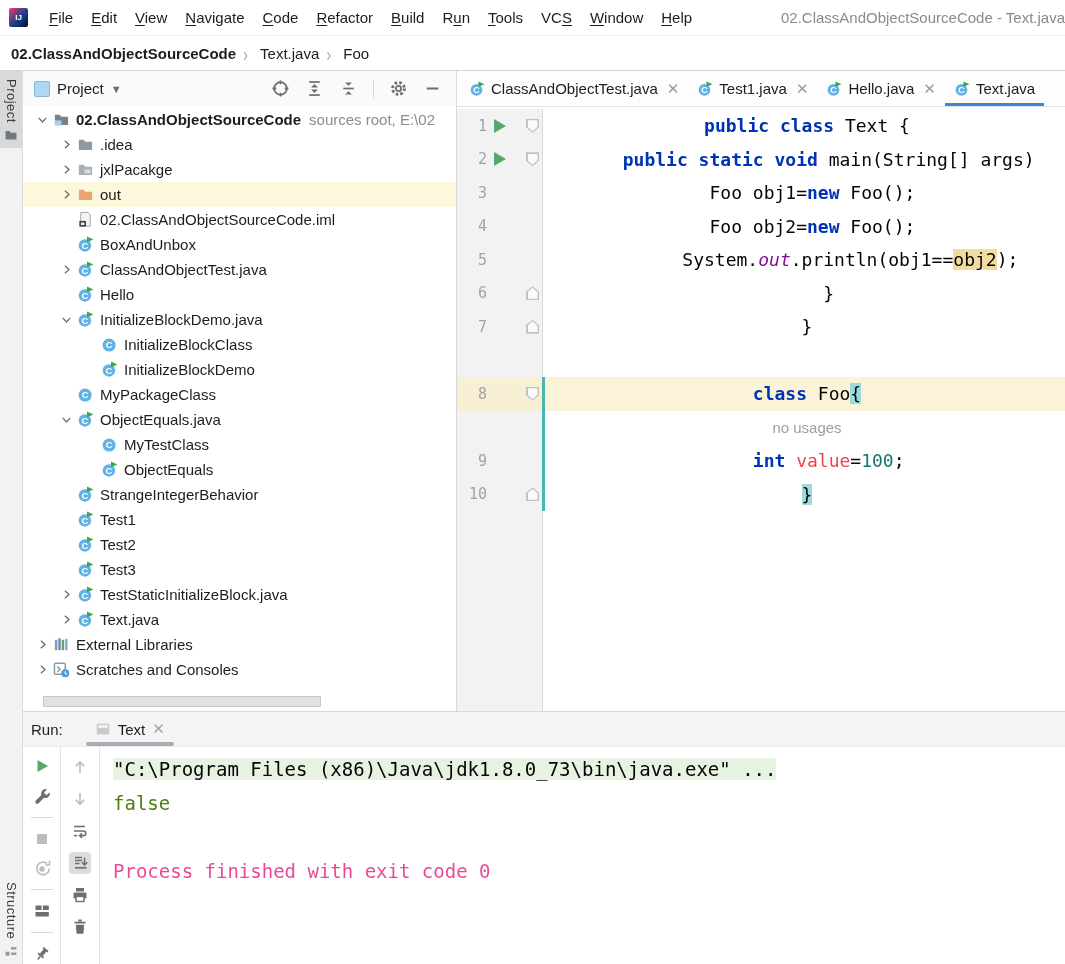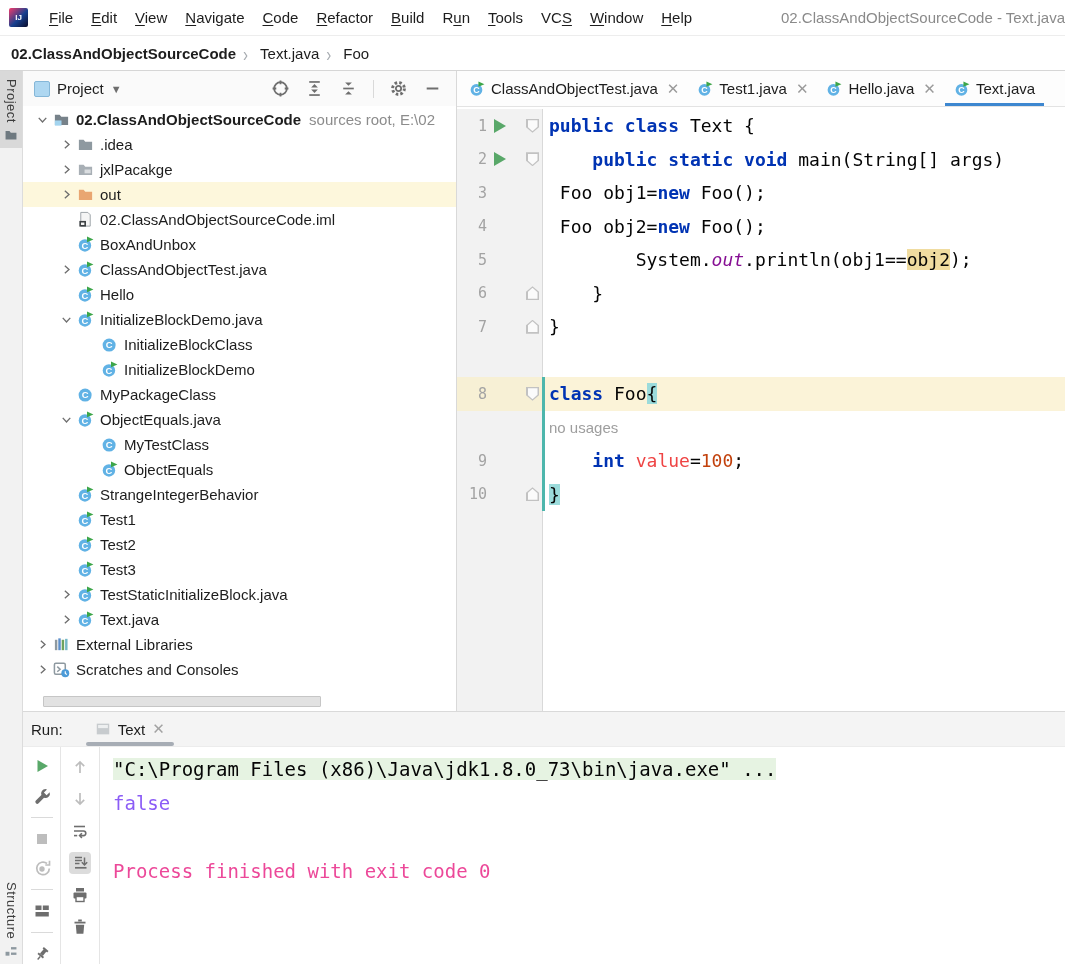--- a/index.html
+++ b/index.html
@@ -80,27 +80,27 @@
   .gfold{width:29px;flex:none;display:flex;justify-content:flex-end;align-items:center;padding-right:3px;box-sizing:border-box;}
   .runtri{width:0;height:0;border-left:12px solid #59a869;border-top:7px solid transparent;border-bottom:7px solid transparent;}
   .fold{width:13px;height:14px;position:relative;}
   .fold i{position:absolute;display:block;}
   .fold .o{inset:0;background:#c2c2c2;}
   .fold .n{inset:1.5px;background:#fbfbfb;}
   .fold.down .o,.fold.down .n{clip-path:polygon(0 0,100% 0,100% 60%,50% 100%,0 60%);}
   .fold.up .o,.fold.up .n{clip-path:polygon(50% 0,100% 40%,100% 100%,0 100%,0 40%);}
   .sep{width:3px;flex:none;background:linear-gradient(to right,#d9d9d9 1px,transparent 1px);}
   .sep.vcs{background:#4db6ac;}
-  .code{flex:1;display:flex;align-items:center;white-space:pre;padding-left:4px;min-width:0;overflow:hidden;}
+  .code{flex:1;display:flex;align-items:center;white-space:pre;padding-left:4px;min-width:0;overflow:hidden;justify-content:center;}
   .erow.caret .code{background:#fbf3d8;}
   .s-kw{color:#0033b3;font-weight:600;}
   .s-plain{color:#050505;}
   .s-field{color:#871094;font-style:italic;}
   .s-gray{color:#ef4444;}
-  .s-num{color:#c2410c;}
+  .s-num{color:#0f766e;}
   .s-hl{background:#f0dca0;color:#050505;}
   .s-brace{background:#9bdbdb;color:#050505;}
   .inlay-text{font-family:"Liberation Sans",sans-serif;font-size:15px;color:#9e9e9e;}
 
   
   .run-panel{flex:1;display:flex;flex-direction:column;border-top:1px solid #d9d9d9;min-height:0;}
   .run-header{height:34px;flex:none;display:flex;align-items:center;padding-left:8px;
     background:#f4f4f4;border-bottom:1px solid #ececec;}
   .run-tab{margin-left:23px;height:34px;display:flex;align-items:center;gap:7px;padding:0 9px;position:relative;}
   .run-tab .ticon svg{width:16px;height:16px;display:block;}
@@ -113,21 +113,21 @@
   .rtb.c2{width:38px;}
   .rtb .tbi{width:22px;height:22px;display:flex;align-items:center;justify-content:center;border-radius:4px;}
   .rtb .tbi svg{width:18px;height:18px;display:block;}
   .rtb .tbi.sel{background:#dcdcdc;}
   .rtb .tbi.dis{opacity:.45;}
   .rtb-div{width:22px;height:1px;background:#dadada;margin:1px 0;}
   .console{flex:1;font-family:"DejaVu Sans Mono",monospace;font-size:19px;line-height:34px;
     padding:5px 0 0 13px;white-space:pre;overflow:hidden;}
   .cl-cmd{background:#e6f3e2;color:#050505;}
   .cl-system{color:#ec4899;}
-  .cl-plain{color:#8b5cf6;}
+  .cl-plain{color:#4d7c0f;}
 </style>
 </head>
 <body>
 
 <div class="window">
 
   <div class="menubar">
     <div class="idea-logo">IJ</div>
     <div id="menu-items" style="display:flex;align-items:center;">
         <span class="menu-item"><u>F</u>ile</span>

